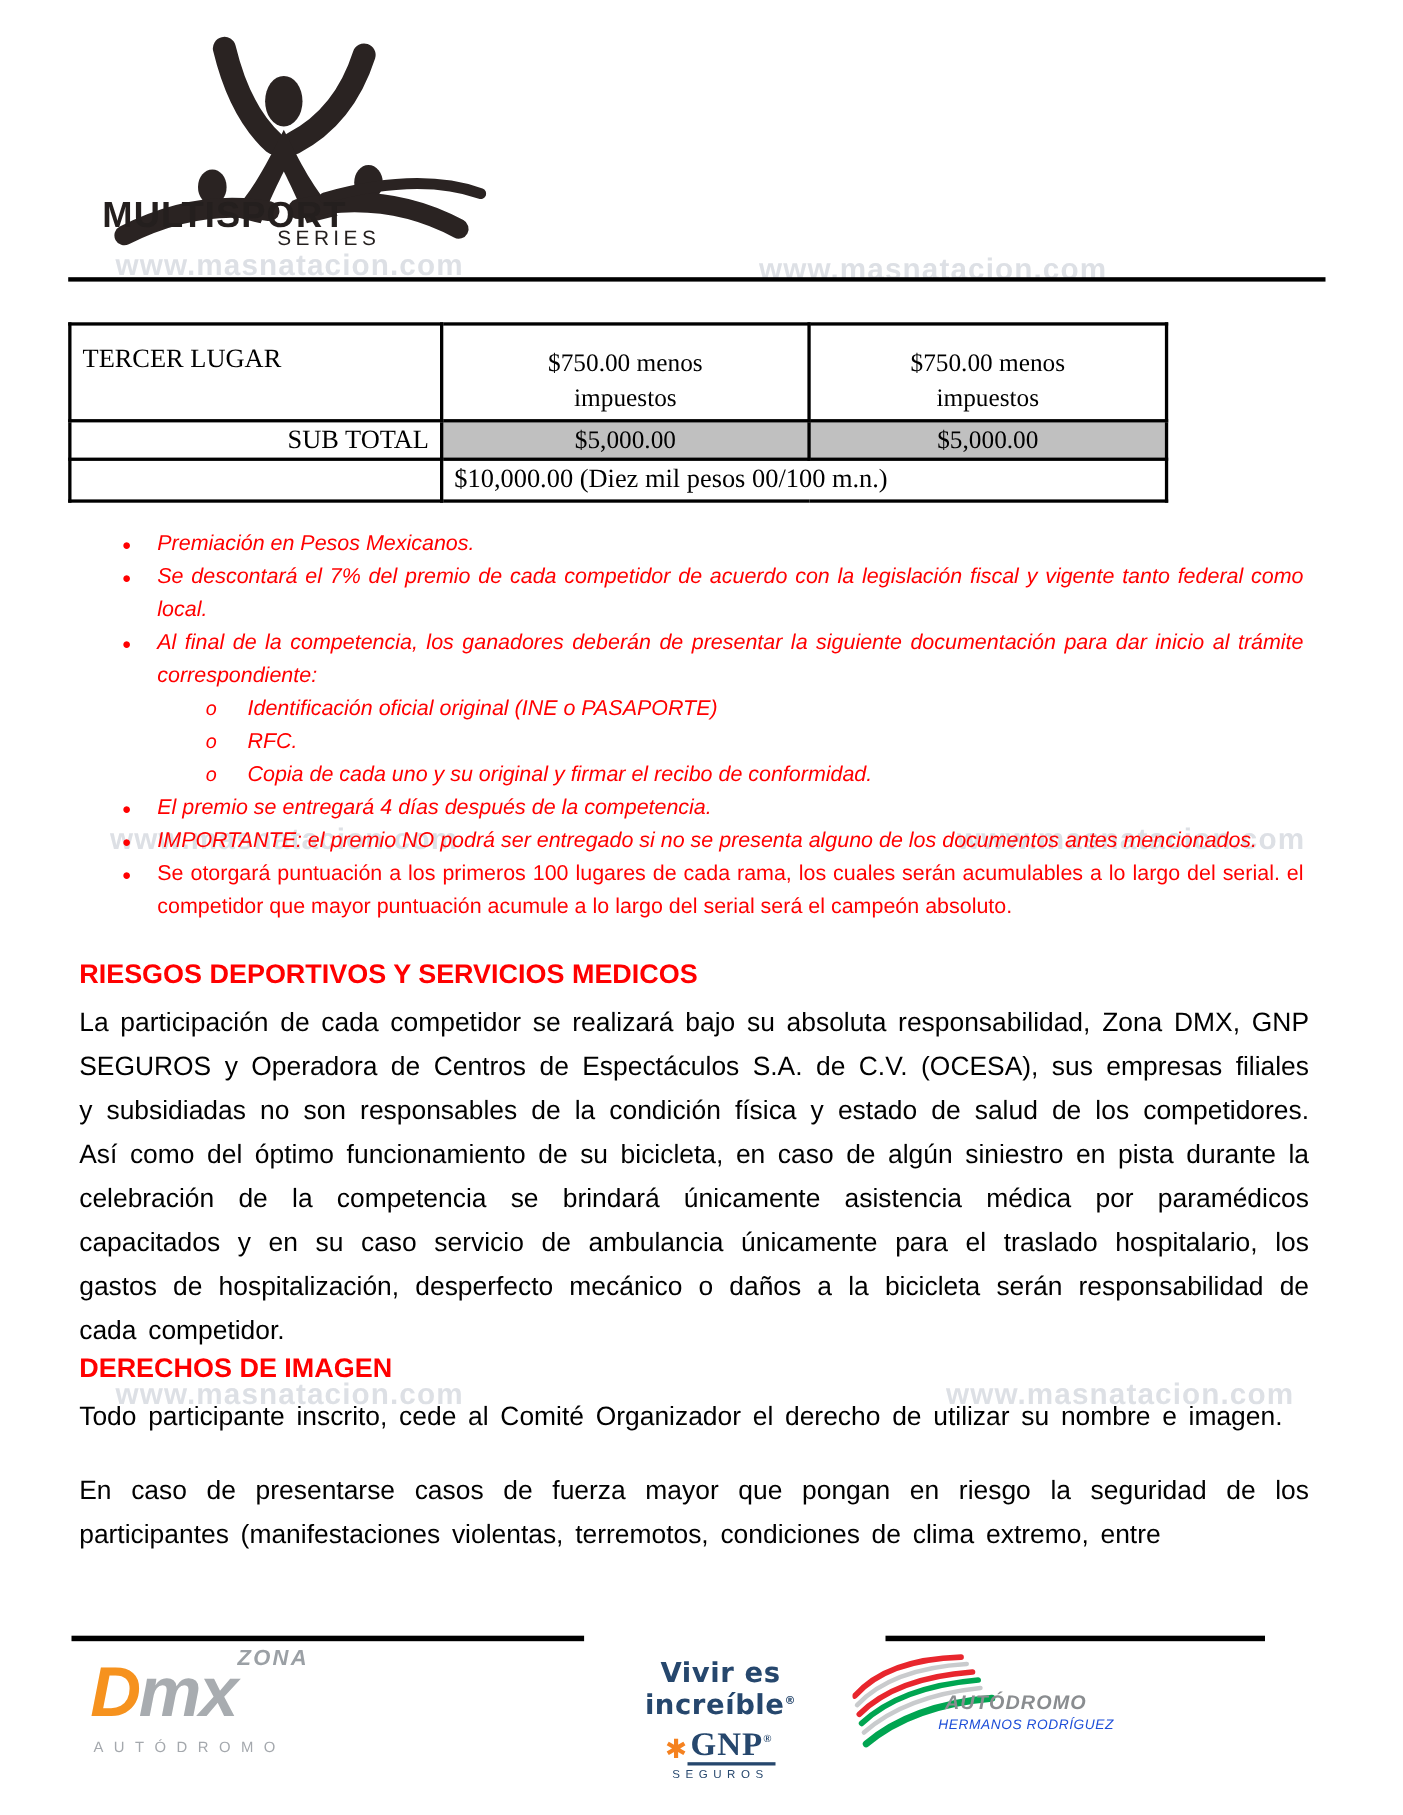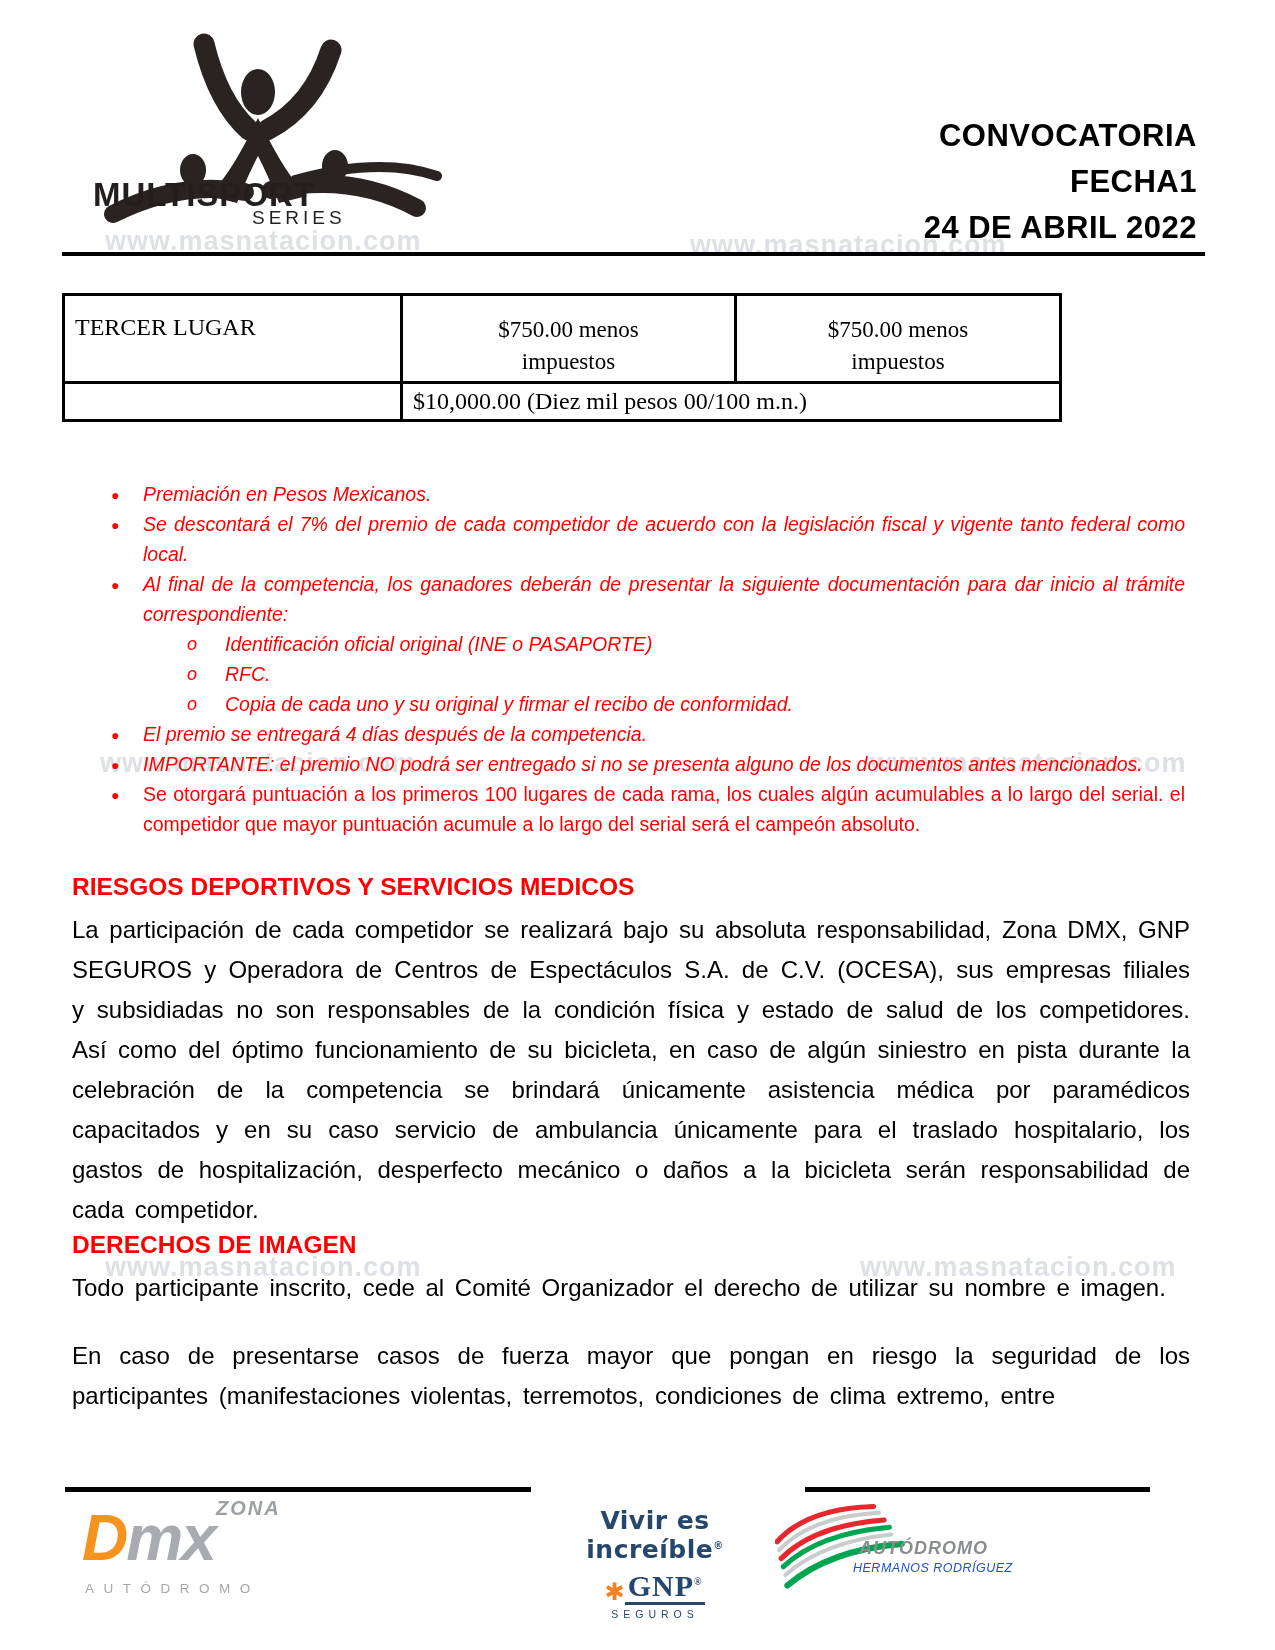--- a/index.html
+++ b/index.html
@@ -99,55 +99,55 @@
         <ellipse cx="250" cy="136" rx="13" ry="16" stroke="none"></ellipse>
         <path d="M160,162 Q95,150 28,184" fill="none" stroke-width="18" stroke-linecap="round"></path>
         <path d="M186,160 Q265,142 332,178" fill="none" stroke-width="18" stroke-linecap="round"></path>
         <path d="M210,150 Q295,126 352,146" fill="none" stroke-width="10" stroke-linecap="round"></path>
       </g>
     </svg>
     <div class="logo-brand">MULTISPORT</div>
     <div class="logo-series">SERIES</div>
   </div>
 
-  <div class="header-title">
-    <div>CONVOCATORIA</div>
-    <div>FECHA1</div>
-    <div>24 DE ABRIL 2022</div>
-  </div>
   <div class="top-rule"></div>
 
   <table class="prize-table">
     <tbody>
         <tr class="pt-r1">
       <td class="pt-c1 pt-label">TERCER LUGAR</td>
       <td class="pt-c2 pt-money">
             <div class="wrap">$750.00 menos impuestos</div>
           </td>
       <td class="pt-c3 pt-money">
             <div class="wrap">$750.00 menos impuestos</div>
           </td>
+    </tr>
+    <tr class="pt-r2">
+      <td class="pt-c1 pt-label">SUB TOTAL</td>
+      <td class="pt-c2 pt-money">$5,000.00</td>
+      <td class="pt-c3 pt-money">$5,000.00</td>
     </tr>
     <tr class="pt-r3">
       <td class="pt-c1"></td>
       <td class="pt-total" colspan="2">$10,000.00 (Diez mil pesos 00/100 m.n.)</td>
     </tr>
   </tbody>
     </table>
 
   <ul class="bullets">
     <li class="b-item"><span class="mk">●</span><span>Premiación en Pesos Mexicanos.</span></li>
     <li class="b-item"><span class="mk">●</span><span>Se descontará el 7% del premio de cada competidor de acuerdo con la legislación fiscal y vigente tanto federal como local.</span></li>
     <li class="b-item"><span class="mk">●</span><span>Al final de la competencia, los ganadores deberán de presentar la siguiente documentación para dar inicio al trámite correspondiente:</span></li>
     <li class="b-sub"><span class="mk">o</span><span>Identificación oficial original (INE o PASAPORTE)</span></li>
     <li class="b-sub"><span class="mk">o</span><span>RFC.</span></li>
     <li class="b-sub"><span class="mk">o</span><span>Copia de cada uno y su original y firmar el recibo de conformidad.</span></li>
     <li class="b-item"><span class="mk">●</span><span>El premio se entregará 4 días después de la competencia.</span></li>
     <li class="b-item"><span class="mk">●</span><span>IMPORTANTE: el premio NO podrá ser entregado si no se presenta alguno de los documentos antes mencionados.</span></li>
-    <li class="b-item b-upright"><span class="mk">●</span><span>Se otorgará puntuación a los primeros 100 lugares de cada rama, los cuales algún acumulables a lo largo del serial.  el competidor que mayor puntuación acumule a lo largo del serial será el campeón absoluto.</span></li>
+    <li class="b-item b-upright"><span class="mk">●</span><span>Se otorgará puntuación a los primeros 100 lugares de cada rama, los cuales serán acumulables a lo largo del serial.  el competidor que mayor puntuación acumule a lo largo del serial será el campeón absoluto.</span></li>
   </ul>
 
   <div class="sections">
     <div>
       <h2 class="sec-heading">RIESGOS DEPORTIVOS Y SERVICIOS MEDICOS</h2>
       <p class="sec-body">La participación de cada competidor se realizará bajo su absoluta responsabilidad, Zona DMX, GNP SEGUROS y Operadora de Centros de Espectáculos S.A. de C.V.  (OCESA), sus empresas filiales y subsidiadas no son responsables de la condición física y estado de salud de los competidores. Así como del óptimo funcionamiento de su bicicleta, en caso de algún siniestro en pista durante la celebración de la competencia se brindará únicamente asistencia médica por paramédicos capacitados y en su caso servicio de ambulancia únicamente para el traslado hospitalario, los gastos de hospitalización, desperfecto mecánico o daños a la bicicleta serán responsabilidad de cada competidor.</p>
     </div>
     <div>
       <h2 class="sec-heading">DERECHOS DE IMAGEN</h2>
       <p class="sec-body">Todo participante inscrito, cede al Comité Organizador el derecho de utilizar su nombre e imagen.</p>

